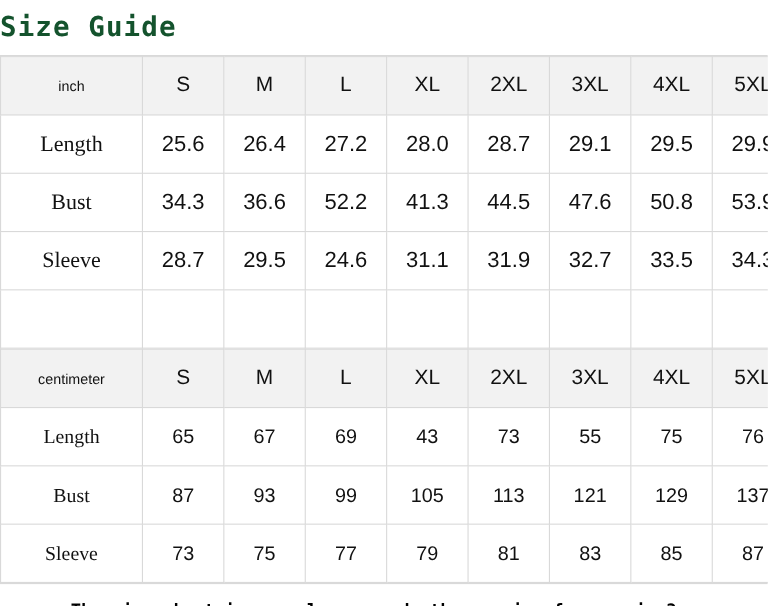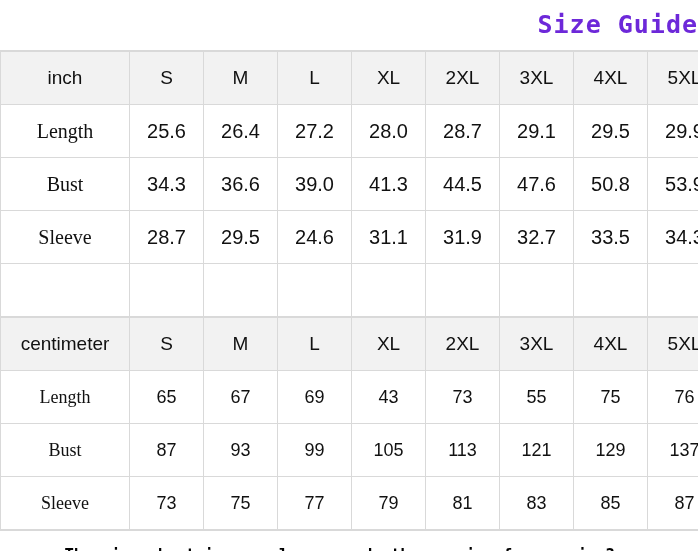--- a/index.html
+++ b/index.html
@@ -17,26 +17,26 @@
   .page {
     width: 698px;
     height: 551px;
     box-sizing: border-box;
     position: relative;
     background: #ffffff;
   }
   .title {
     height: 50px;
     line-height: 50px;
-    text-align: right;
+    text-align: left;
     font-family: "DejaVu Sans Mono", monospace;
     font-size: 25px;
     font-weight: bold;
     letter-spacing: 1px;
-    color: #6d28d9;
+    color: #14532d;
     background: #ffffff;
     border-bottom: 1px solid #d9d9d9;
   }
   table.size-table {
     width: 698px;
     border-collapse: collapse;
     table-layout: fixed;
   }
   table.size-table td {
     border: 1px solid #d9d9d9;
@@ -46,21 +46,21 @@
     font-size: 19px;
     color: #111111;
     background: #ffffff;
   }
   table.size-table tr.header-row td {
     background: #f2f2f2;
     font-size: 19px;
   }
   table.size-table tr.header-row td.unit-cell {
     background: #f2f2f2;
-    font-size: 19px;
+    font-size: 13px;
   }
   table.size-table td.row-label {
     background: #ffffff;
     font-size: 19px;
     font-family: Liberation Serif, serif;
   }
   table.size-table td.first-col {
     width: 126px;
   }
   table.size-table td.data-col {
@@ -120,21 +120,21 @@
         <td class="data-col">28.0</td>
         <td class="data-col">28.7</td>
         <td class="data-col">29.1</td>
         <td class="data-col">29.5</td>
         <td class="data-col">29.9</td>
       </tr>
       <tr class="inch-body">
         <td class="first-col row-label">Bust</td>
         <td class="data-col">34.3</td>
         <td class="data-col">36.6</td>
-        <td class="data-col">39.0</td>
+        <td class="data-col">52.2</td>
         <td class="data-col">41.3</td>
         <td class="data-col">44.5</td>
         <td class="data-col">47.6</td>
         <td class="data-col">50.8</td>
         <td class="data-col">53.9</td>
       </tr>
       <tr class="inch-body">
         <td class="first-col row-label">Sleeve</td>
         <td class="data-col">28.7</td>
         <td class="data-col">29.5</td>

